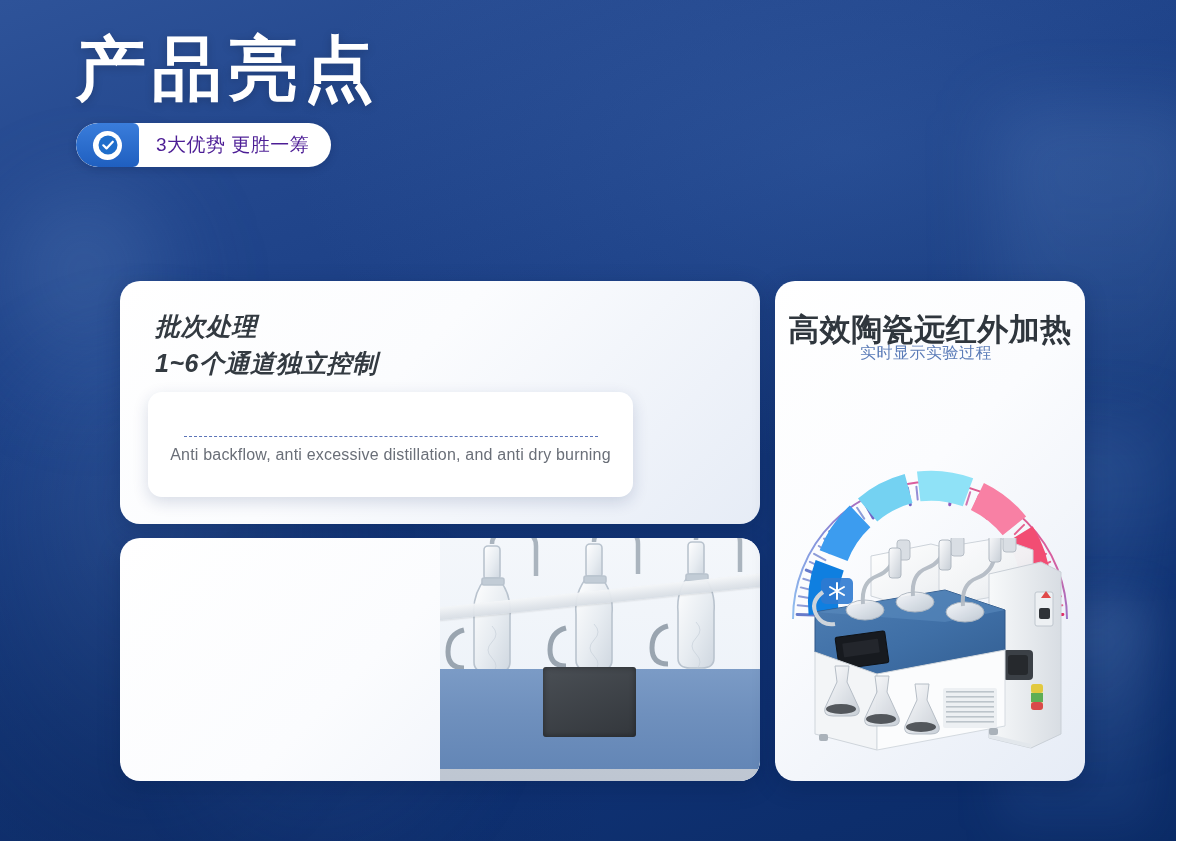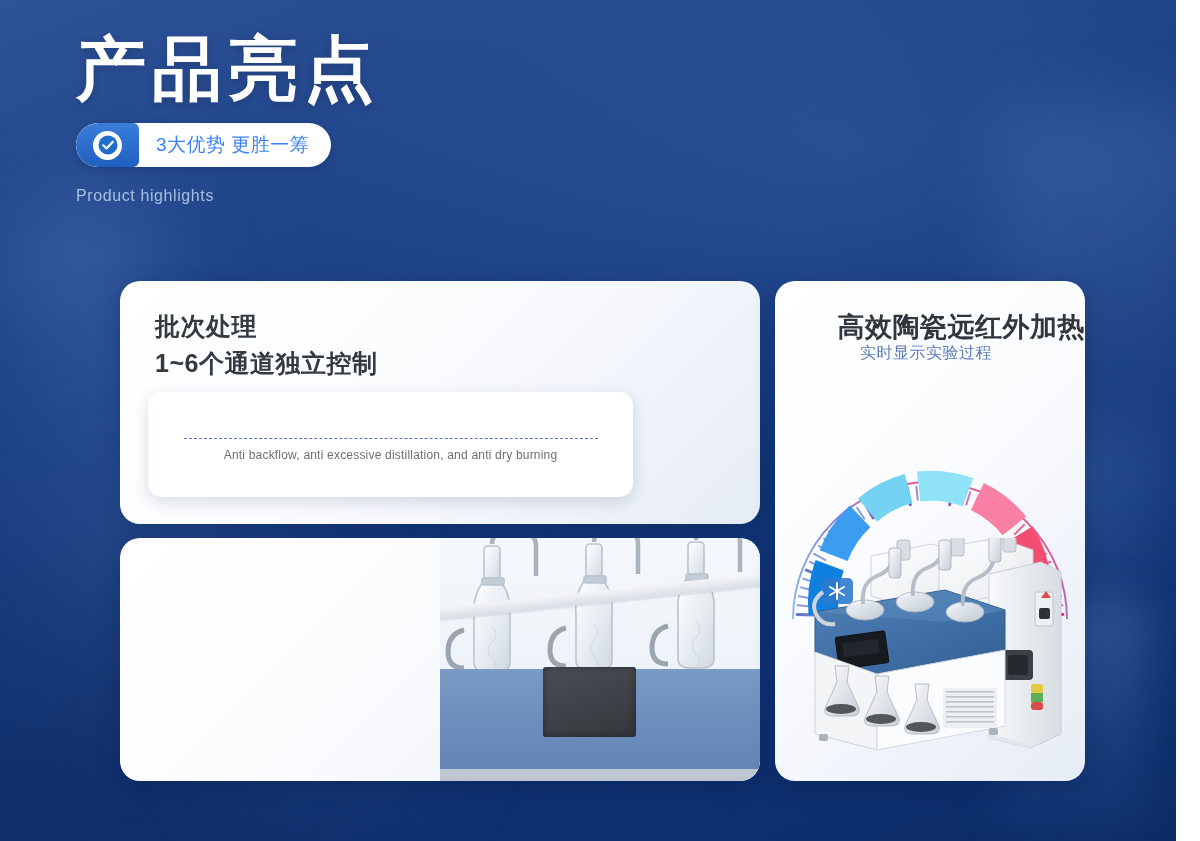--- a/index.html
+++ b/index.html
@@ -47,64 +47,64 @@
   .badge-left{
     width:63px;height:44px;background:linear-gradient(180deg,#3a7ddb,#1f5fc0);
     border-radius:22px 6px 6px 22px;display:flex;align-items:center;justify-content:center;
   }
   .check-circle{
     width:29px;height:29px;border-radius:50%;background:#ffffff;
     display:flex;align-items:center;justify-content:center;
   }
   .check-circle svg{display:block;}
   .badge-text{
-    padding:0 22px 0 17px;font-size:19px;color:#3b82f6;white-space:nowrap;letter-spacing:.5px;
+    padding:0 22px 0 17px;font-size:19px;color:#4c1d95;white-space:nowrap;letter-spacing:.5px;
   }
   .subtitle-en{
     margin-top:20px;font-size:16px;color:#a8bfe0;letter-spacing:.6px;
   }
 
   
   .card{
     position:absolute;background:linear-gradient(135deg,#ffffff 0%,#fbfcfe 42%,#e6ecf6 100%);
     border-radius:20px;box-shadow:0 6px 22px rgba(5,25,70,.28);
   }
   #card-batch{left:120px;top:281px;width:640px;height:243px;}
   #card-display{left:120px;top:538px;width:640px;height:243px;overflow:hidden;}
   #card-heating{left:775px;top:281px;width:310px;height:500px;overflow:hidden;}
 
   .card-h1{
     position:absolute;left:35px;top:27px;font-size:25px;font-weight:bold;color:#333a41;
-    line-height:1.48;letter-spacing:.5px;white-space:pre-line;margin:0;
+    line-height:1.48;letter-spacing:.5px;white-space:pre-line;margin:0;font-style:italic;
   }
   #card-display .card-h1{top:78px;}
 
   
   .inner-panel{
     position:absolute;left:28px;top:111px;width:485px;height:105px;
     background:#ffffff;border-radius:14px;
     box-shadow:0 5px 16px rgba(20,45,100,.16);
     display:flex;flex-direction:column;align-items:center;justify-content:center;
   }
   .inner-cn{
     font-family:"Liberation Serif","DejaVu Serif",serif;
     font-size:27px;color:#1e3a7d;letter-spacing:1px;white-space:nowrap;font-weight:normal;
   }
   .inner-divider{
     width:414px;height:0;margin:11px 0 9px;
     border-top:1.6px dashed #5b74b8;
   }
   .inner-en{
-    font-size:12px;color:#6a6f78;letter-spacing:.2px;white-space:nowrap;
+    font-size:16px;color:#6a6f78;letter-spacing:.2px;white-space:nowrap;
   }
 
   
   .heat-title{
-    position:absolute;left:0;right:0;top:28px;text-align:right;
-    font-size:27px;font-weight:bold;color:#2f363d;letter-spacing:.5px;
+    position:absolute;left:0;right:0;top:28px;text-align:center;
+    font-size:31px;font-weight:bold;color:#2f363d;letter-spacing:.5px;
   }
   .heat-sub{
     position:absolute;left:0;right:8px;top:62px;text-align:center;
     font-size:16px;color:#5b7cb8;letter-spacing:.5px;
   }
   .gauge{position:absolute;left:-4px;top:88px;width:318px;height:300px;}
   .product{
     position:absolute;left:18px;bottom:8px;width:278px;height:235px;
   }
 
@@ -161,21 +161,20 @@
         <span class="check-circle">
           <svg width="20" height="20" viewBox="0 0 20 20" aria-hidden="true">
             <circle cx="10" cy="10" r="9.5" fill="#1f6ecb"></circle>
             <path d="M5.3 10.3 L8.5 13.4 L14.8 6.7" fill="none" stroke="#ffffff" stroke-width="2.2" stroke-linecap="round" stroke-linejoin="round"></path>
           </svg>
         </span>
       </div>
       <div class="badge-text no-select">3大优势 更胜一筹</div>
     </div>
 
-    <div class="subtitle-en no-select">Product highlights</div>
   </div>
 
   <div class="card" id="card-batch">
     <div class="card-h1 no-select">批次处理
 1~6个通道独立控制</div>
 
     <div class="inner-panel">
       <div class="inner-divider"></div>
       <div class="inner-en no-select">Anti backflow, anti excessive distillation, and anti dry burning</div>
     </div>

